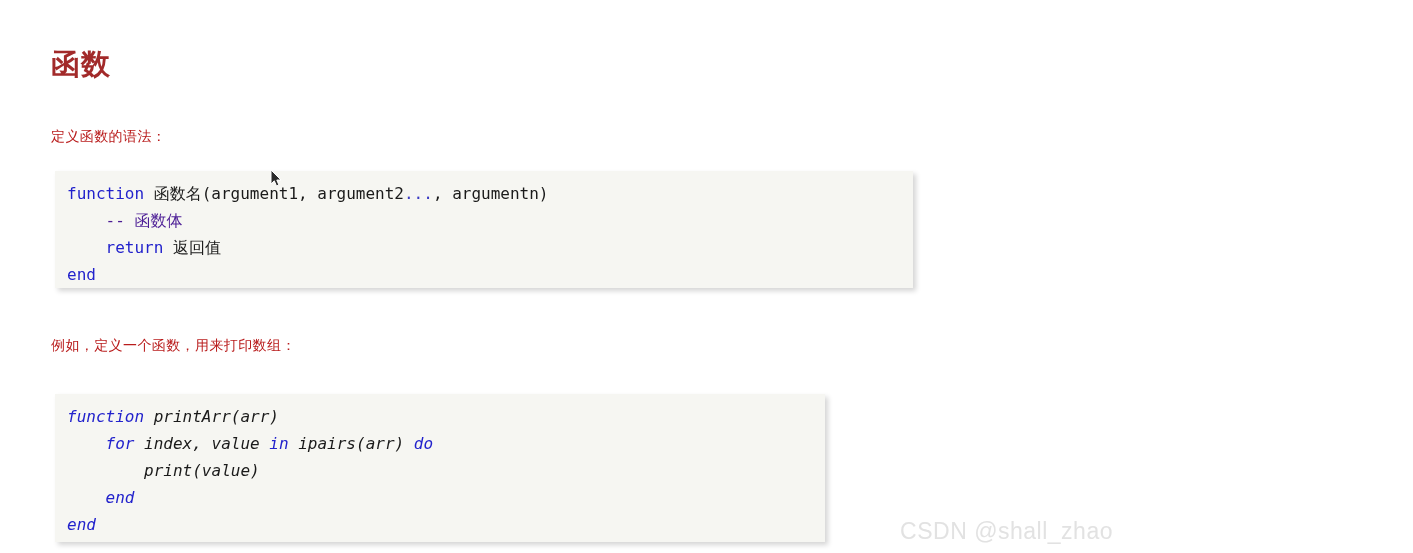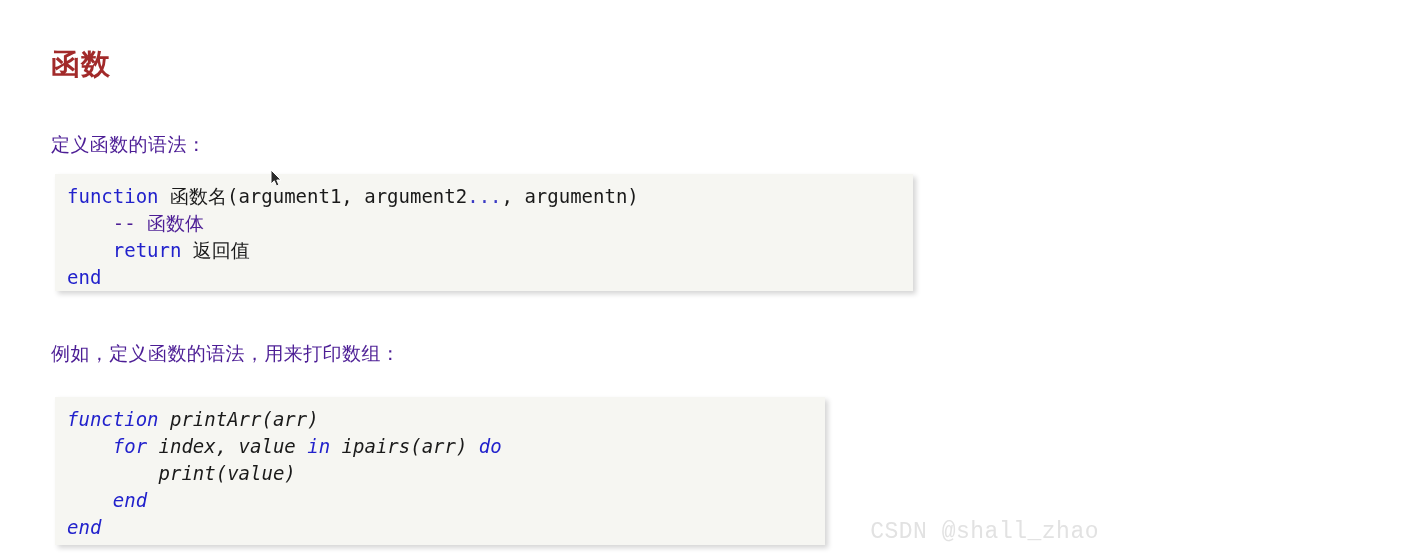--- a/index.html
+++ b/index.html
@@ -30,36 +30,36 @@
     font-weight: bold;
     color: #a22a2a;
     letter-spacing: 1px;
     line-height: 1.2;
     white-space: nowrap;
   }
 
   
   .para {
     position: absolute;
-    font-size: 19px;
-    color: #4c1d95;
+    font-size: 14px;
+    color: #b91c1c;
     line-height: 1.4;
     white-space: nowrap;
     letter-spacing: 0.4px;
   }
   .para-1 { left: 51px; top: 113px; }
   .para-2 { left: 51px; top: 322px; }
 
   
   .code-block {
     position: absolute;
     background: #f6f6f2;
     box-shadow: 3px 3px 5px rgba(0,0,0,0.17);
     font-family: "DejaVu Sans Mono", "Liberation Mono", monospace;
-    font-size: 19px;
+    font-size: 16px;
     line-height: 27px;
     color: #1a1a1a;
     padding: 9px 0 10px 0;
     box-sizing: border-box;
     overflow: hidden;
   }
   .code-block-1 {
     left: 55px;
     top: 155px;
     width: 858px;
@@ -90,41 +90,41 @@
     left: 270px;
     top: 169px;
     width: 13px;
     height: 19px;
     pointer-events: none;
   }
 
   
   .watermark {
     position: absolute;
-    right: 26px;
+    right: 12px;
     bottom: 8px;
     font-size: 23px;
     color: #e2e2e2;
-    font-family: Liberation Mono, monospace;
+    font-family: Liberation Sans, sans-serif;
     letter-spacing: 0.5px;
     white-space: nowrap;
   }
 </style>
 </head>
 <body>
 
 <div class="page">
 
   <h1 class="heading">函数</h1>
 
   <p class="para para-1">定义函数的语法：</p>
 
   <pre class="code-block code-block-1" id="code-block-0"><div class="code-line"><span class="kw">function</span><span class="txt"> 函数名(argument1, argument2</span><span class="punc">...</span><span class="txt">, argumentn)</span></div><div class="code-line"><span class="txt">    </span><span class="cmt">-- 函数体</span></div><div class="code-line"><span class="txt">    </span><span class="kw">return</span><span class="txt"> 返回值</span></div><div class="code-line"><span class="kw">end</span></div></pre>
 
-  <p class="para para-2">例如，定义函数的语法，用来打印数组：</p>
+  <p class="para para-2">例如，定义一个函数，用来打印数组：</p>
 
   <pre class="code-block code-block-2" id="code-block-1"><div class="code-line"><span class="kw">function</span><span class="txt"> printArr(arr)</span></div><div class="code-line"><span class="txt">    </span><span class="kw">for</span><span class="txt"> index, value </span><span class="kw">in</span><span class="txt"> ipairs(arr) </span><span class="kw">do</span></div><div class="code-line"><span class="txt">        print(value)</span></div><div class="code-line"><span class="txt">    </span><span class="kw">end</span></div><div class="code-line"><span class="kw">end</span></div></pre>
 
   <span class="cursor" style="left: 270px; top: 169px;">
     <svg width="13" height="19" viewBox="0 0 13 19" xmlns="http://www.w3.org/2000/svg">
       <path d="M1 1 L1 15 L4.3 11.8 L6.5 17 L8.9 16 L6.8 11 L11 11 Z" fill="#2b2b2b" stroke="#ffffff" stroke-width="1"></path>
     </svg>
   </span>
 
   <div class="watermark">CSDN @shall_zhao</div>

